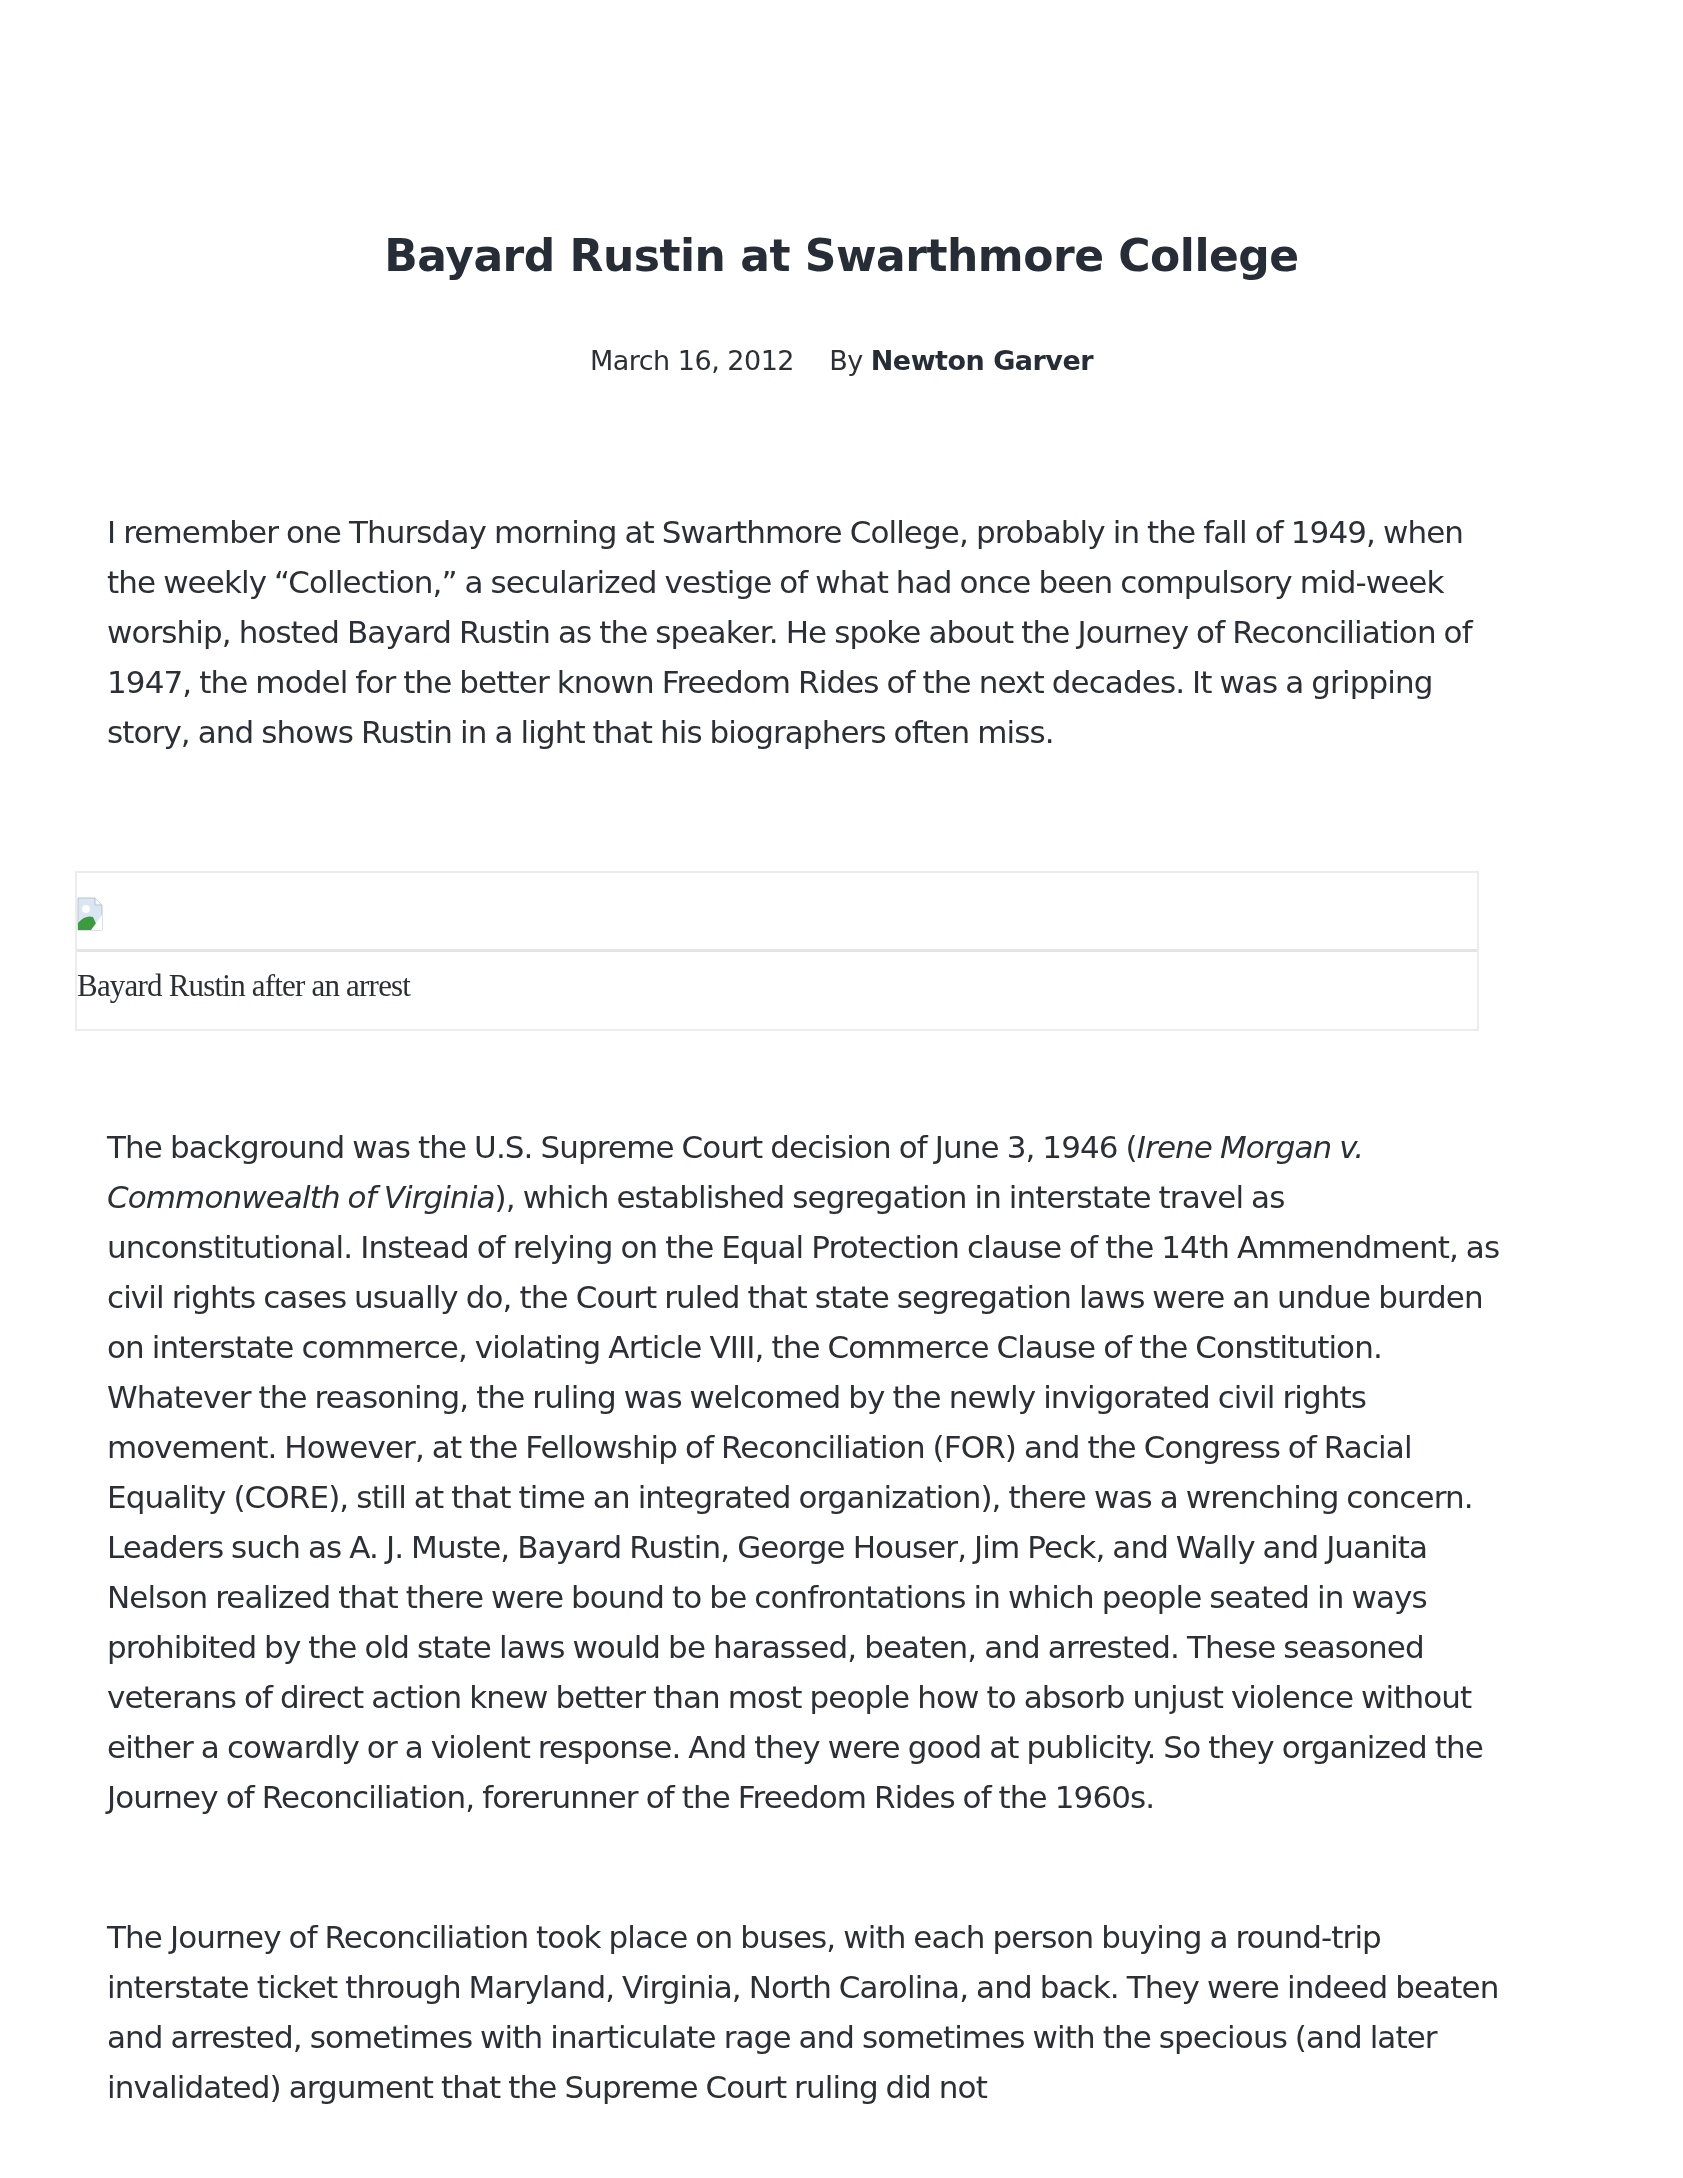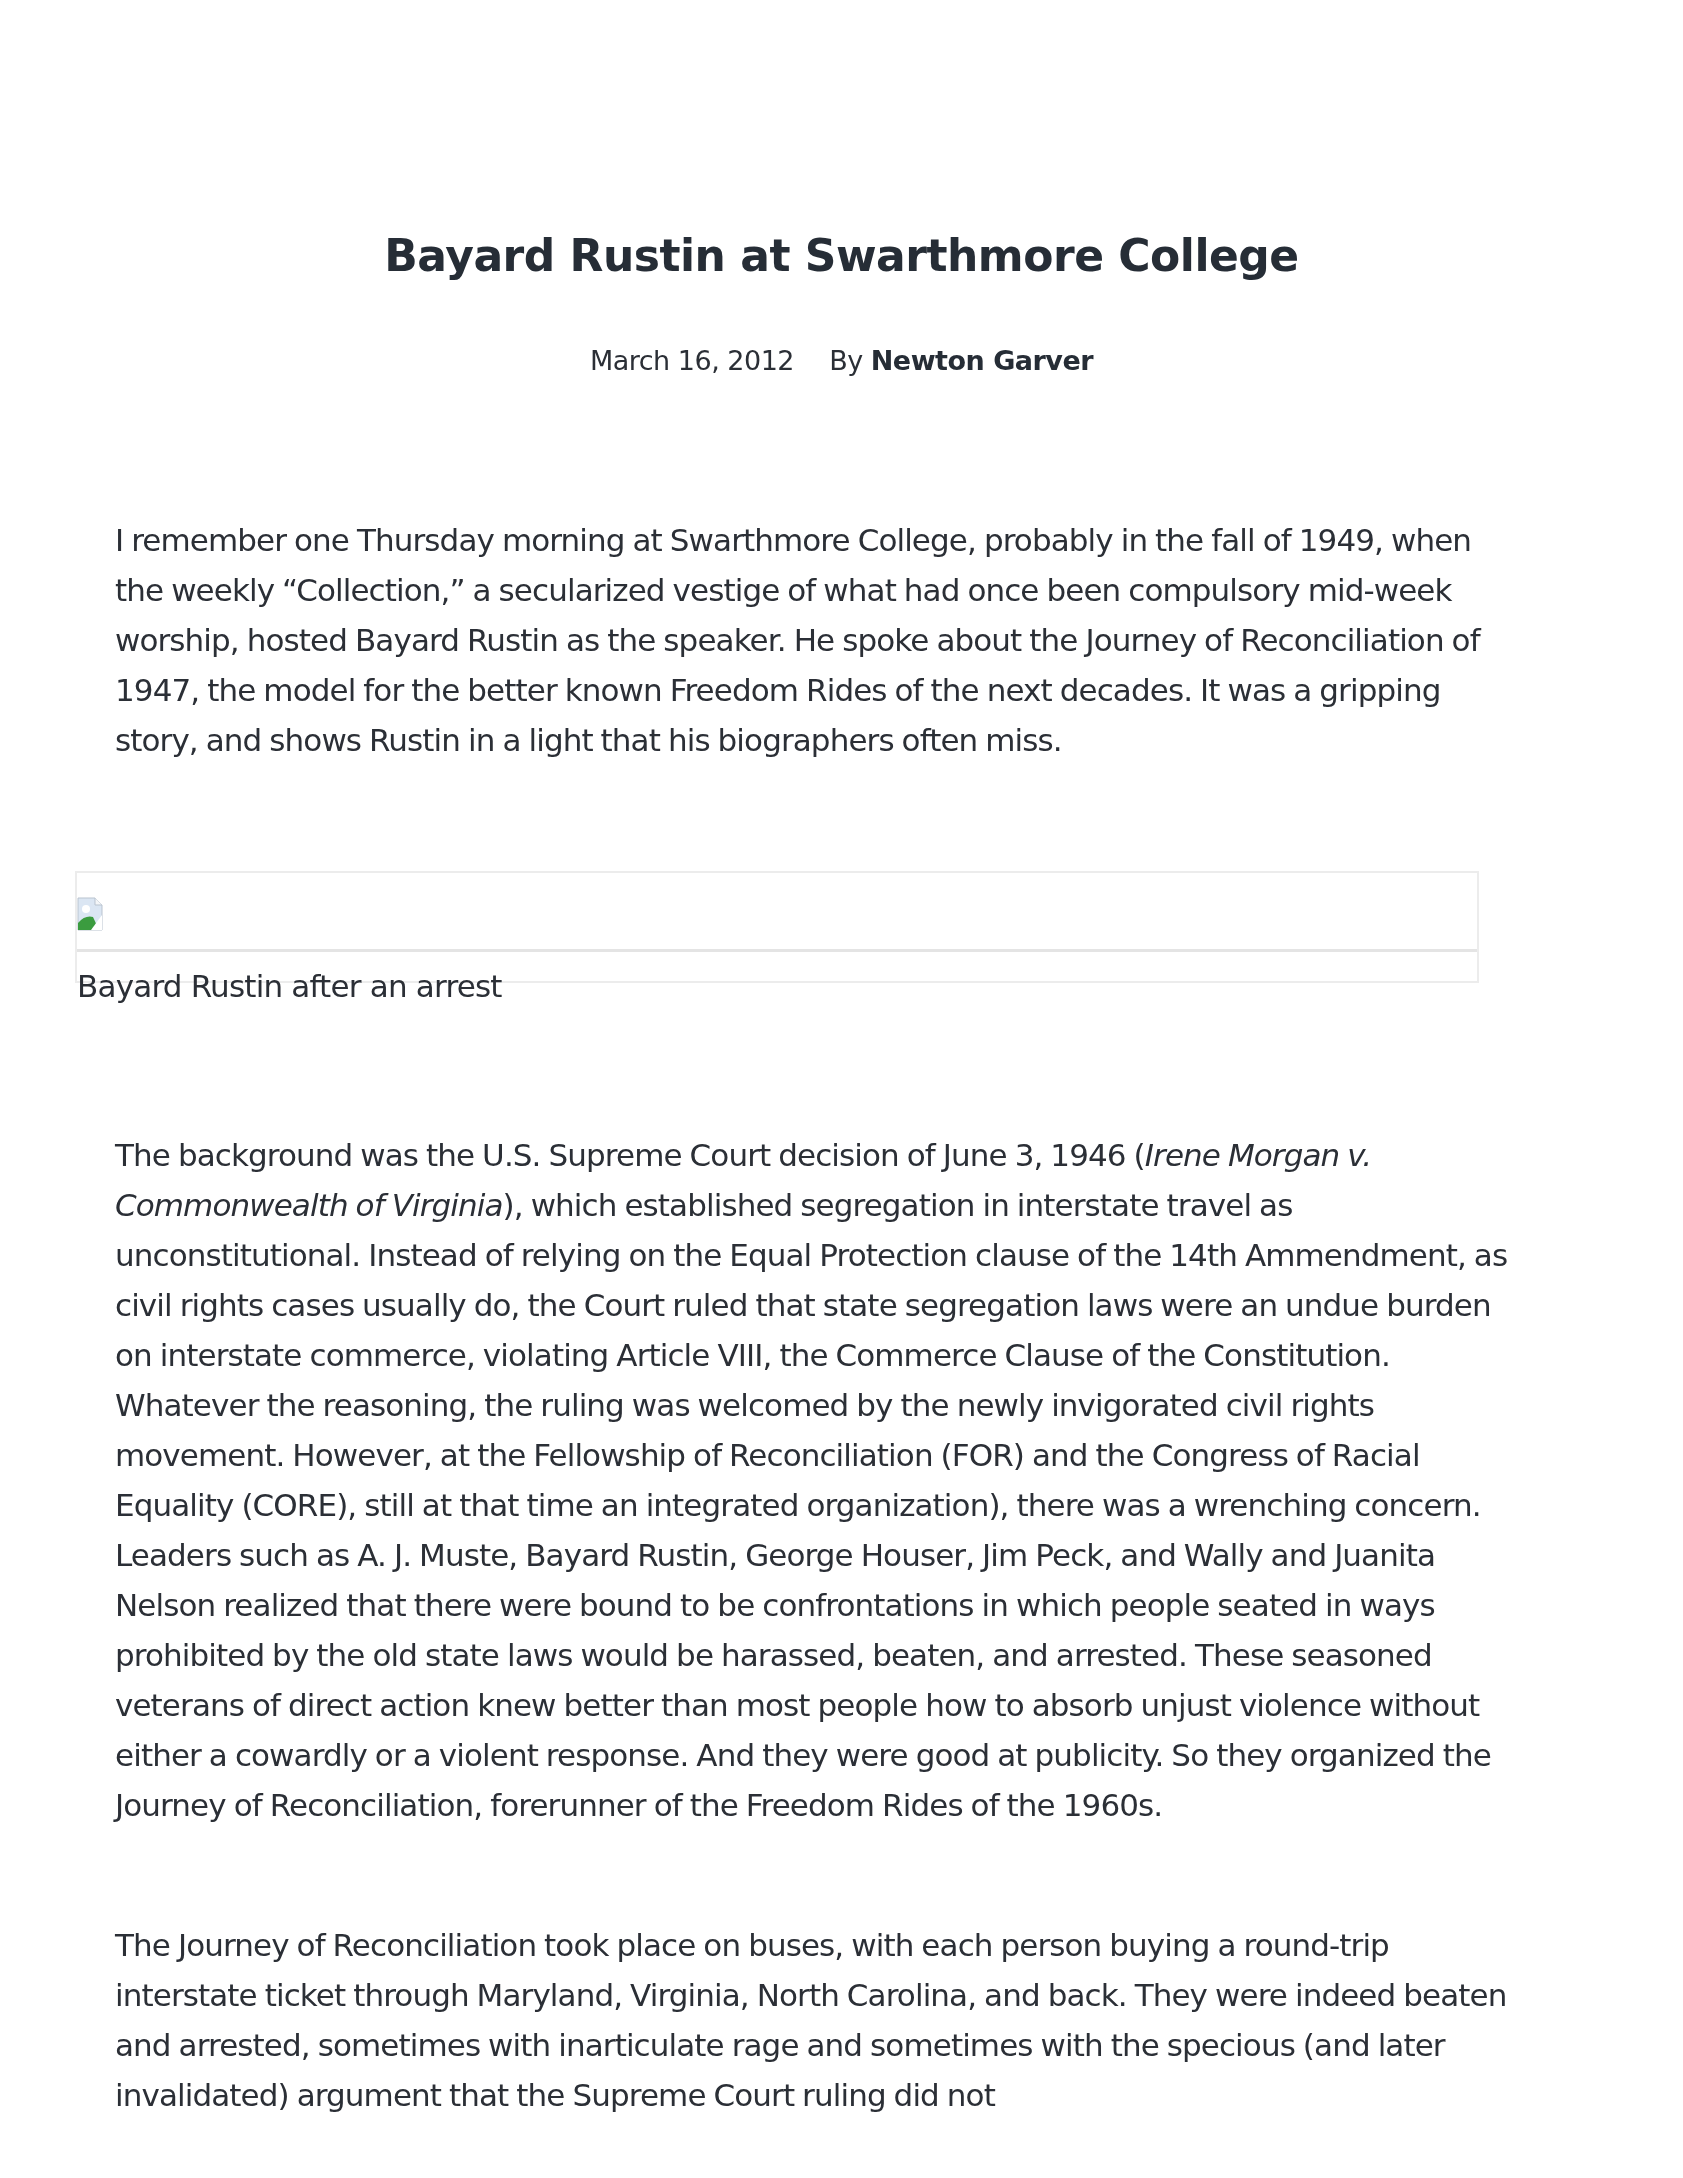--- a/index.html
+++ b/index.html
@@ -15,29 +15,29 @@
   }
   .byline {
     position: absolute; left: 0; right: 0; top: 345px;
     text-align: center; font-size: 27px; color: #2b2f36; letter-spacing: -0.5px;
   }
   .byline .date { margin-right: 27px; }
   .byline .author { font-weight: bold; color: #262d36; text-decoration-thickness: 2px; text-underline-offset: 3px; }
   .para {
     position: absolute; left: 107px; width: 1406px;
     font-size: 31px; line-height: 50px; letter-spacing: -0.9px; word-spacing: -1px;
-    color: #2b2f36; margin: 8px;
+    color: #2b2f36; margin: 0;
   }
   .para em { font-style: italic; }
   .p1 { top: 507px; }
   .p2 { top: 1122px; }
   .p3 { top: 1912px; }
   .figure {
-    position: absolute; left: 75px; top: 871px; width: 1404px; height: 112px;
-    border: 2px solid #ececec; box-sizing: border-box;
+    position: absolute; left: 75px; top: 871px; width: 1404px; height: 160px;
+    border: 2px solid #ececec; box-sizing: border-box; font-family: Liberation Serif, serif;
   }
   .figure .img-row { height: 76px; border-bottom: 3px solid #e4e4e4; position: relative; }
   .broken-icon { position: absolute; left: 0; top: 24px; width: 26px; height: 34px; }
   .caption {
     position: absolute; left: 0; top: 95px; font-size: 31px; letter-spacing: -0.8px; color: #2b2f36;
   }
 </style>
 </head>
 <body>
 

